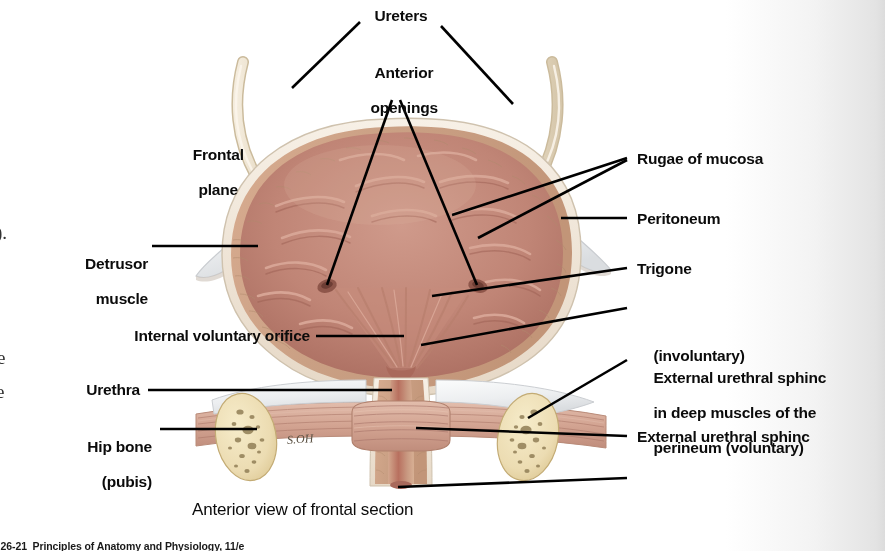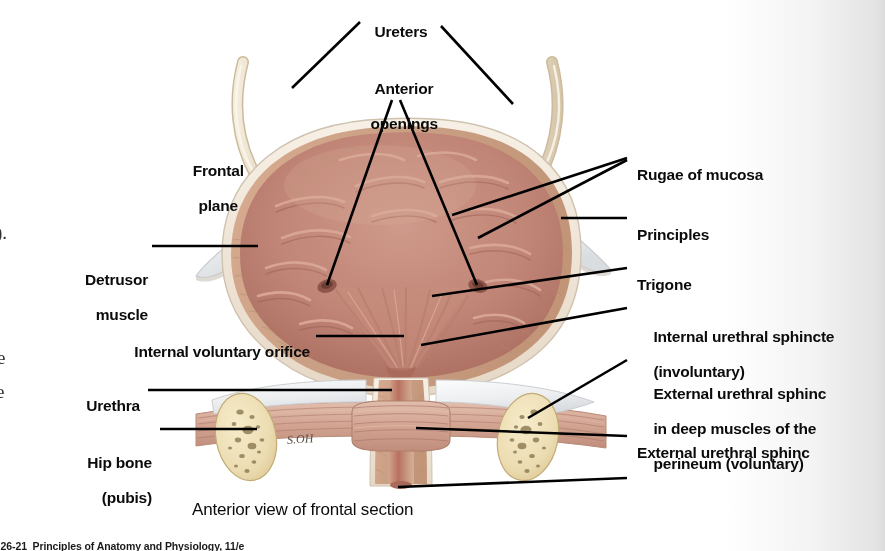--- a/index.html
+++ b/index.html
@@ -9,21 +9,20 @@
     background:#ffffff;
   }
   #page{
     position:absolute;left:0;top:0;width:885px;height:551px;overflow:hidden;
     background:linear-gradient(to right,#ffffff 0%,#ffffff 82%,#f3f3f3 92%,#e3e3e3 99%,#dcdcdc 100%);
   }
   .lbl{
     position:absolute;font-weight:bold;color:#0b0b0b;
     font-size:15.5px;line-height:17.5px;letter-spacing:-0.2px;
     white-space:pre;
-    margin-top:16px;
   }
   .lbl.ctr{text-align:center;}
   .lbl.rt{text-align:right;}
   .caption{
     position:absolute;font-weight:normal;color:#0b0b0b;
     font-size:17px;letter-spacing:-0.2px;white-space:pre;
   }
   .srccap{
     position:absolute;font-weight:bold;color:#1a1a1a;
     font-size:10.5px;white-space:pre;letter-spacing:-0.1px;
@@ -395,26 +394,26 @@
 
   <div class="lbl ctr" style="left:360px;top:7px;width:82px;">Ureters</div>
 
   <div class="lbl ctr" style="left:336px;top:46px;width:120px;">
     <span>Anterior</span><br>
     <span>openings</span>
   </div>
 
   <div class="lbl" style="left:637px;top:150px;">Rugae of mucosa</div>
 
-  <div class="lbl" style="left:637px;top:210px;">Principles</div>
+  <div class="lbl" style="left:637px;top:210px;">Peritoneum</div>
 
   <div class="lbl" style="left:637px;top:260px;">Trigone</div>
 
   <div class="lbl" style="left:637px;top:294px;">
-    <span>Internal urethral sphincte</span><br>
+    <br>
     <span>(involuntary)</span>
   </div>
 
   <div class="lbl" style="left:637px;top:351px;">
     <span>External urethral sphinc</span><br>
     <span>in deep muscles of the</span><br>
     <span>perineum (voluntary)</span>
   </div>
 
   <div class="lbl" style="left:637px;top:428px;">External urethral sphinc</div>

